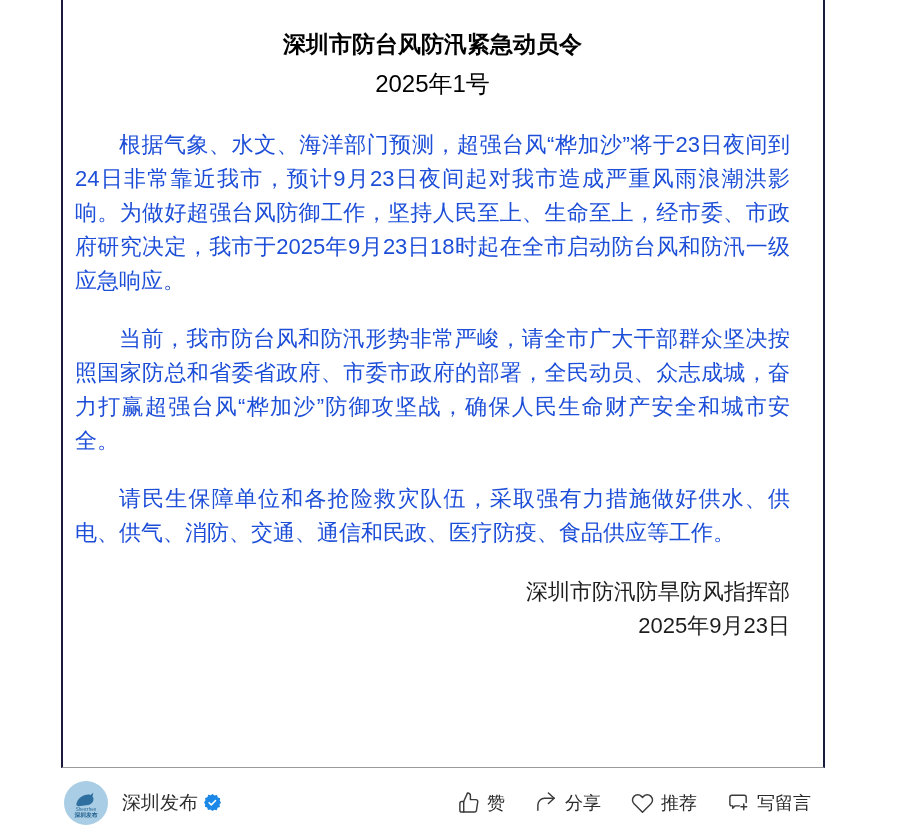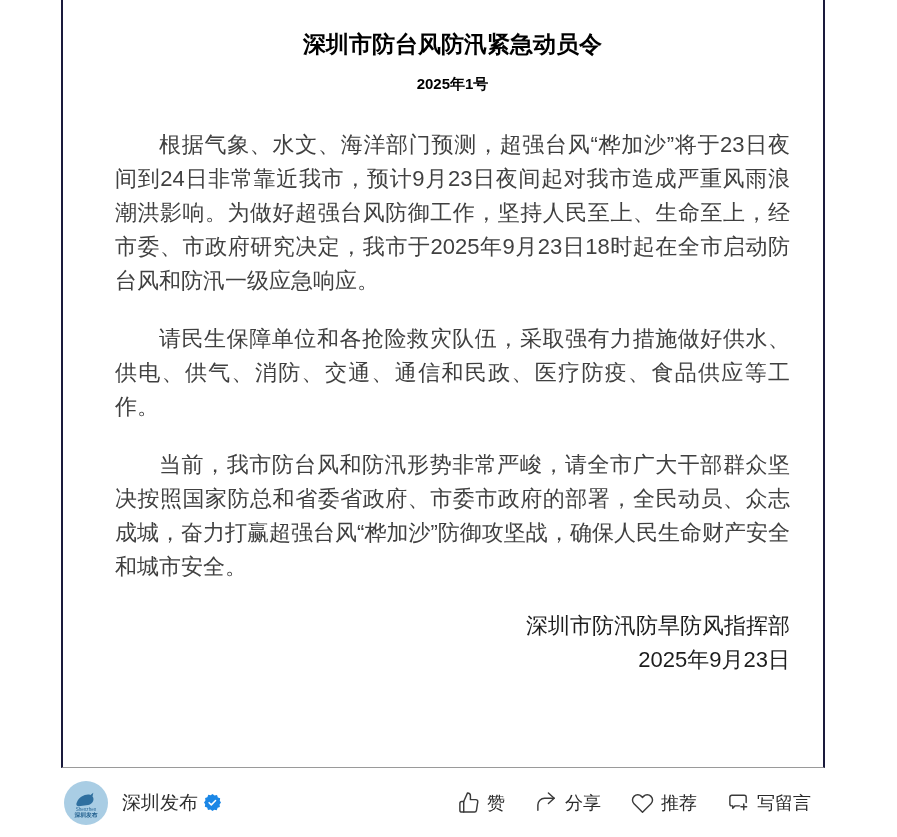--- a/index.html
+++ b/index.html
@@ -14,49 +14,49 @@
   
   .doc {
     position: absolute;
     left: 61px; top: 0;
     width: 764px; height: 768px;
     box-sizing: border-box;
     background: #ffffff;
     border-left: 2px solid #1a1a3c;
     border-right: 2px solid #1a1a3c;
     border-bottom: 1px solid #9a9a9a;
-    padding: 24px 33px 0 52px;
+    padding: 24px 33px 0 12px;
   }
   .doc-title {
     margin: 0;
     text-align: center;
     font-size: 23px;
     font-weight: bold;
     line-height: 40px;
     color: #000;
   }
   .doc-issue {
     text-align: center;
-    font-size: 15px;
-    font-weight: bold;
+    font-size: 24px;
+    font-weight: normal;
     line-height: 40px;
     color: #000;
   }
   .salutation {
     margin-top: 22px;
     font-size: 22px;
     line-height: 34px;
   }
   .para {
     margin: 24px 0 0 0;
     font-size: 22px;
     line-height: 34px;
     text-indent: 2em;
     text-align: justify;
-    color: #404040;
+    color: #1d4ed8;
   }
   .sig-block {
     margin-top: 25px;
     text-align: right;
     font-size: 22px;
     line-height: 34px;
   }
   
   .footer {
     position: absolute;
@@ -88,22 +88,22 @@
 </style>
 </head>
 <body>
 
 <div class="doc">
   <h1 class="doc-title">深圳市防台风防汛紧急动员令</h1>
   <div class="doc-issue">2025年1号</div>
 
 
   <p class="para">根据气象、水文、海洋部门预测，超强台风“桦加沙”将于23日夜间到24日非常靠近我市，预计9月23日夜间起对我市造成严重风雨浪潮洪影响。为做好超强台风防御工作，坚持人民至上、生命至上，经市委、市政府研究决定，我市于2025年9月23日18时起在全市启动防台风和防汛一级应急响应。</p>
+  <p class="para">当前，我市防台风和防汛形势非常严峻，请全市广大干部群众坚决按照国家防总和省委省政府、市委市政府的部署，全民动员、众志成城，奋力打赢超强台风“桦加沙”防御攻坚战，确保人民生命财产安全和城市安全。</p>
   <p class="para">请民生保障单位和各抢险救灾队伍，采取强有力措施做好供水、供电、供气、消防、交通、通信和民政、医疗防疫、食品供应等工作。</p>
-  <p class="para">当前，我市防台风和防汛形势非常严峻，请全市广大干部群众坚决按照国家防总和省委省政府、市委市政府的部署，全民动员、众志成城，奋力打赢超强台风“桦加沙”防御攻坚战，确保人民生命财产安全和城市安全。</p>
 
   <div class="sig-block">
     <div>深圳市防汛防旱防风指挥部</div>
     <div>2025年9月23日</div>
   </div>
 </div>
 
 <div class="footer">
 
   <svg class="avatar" viewBox="0 0 44 44">

